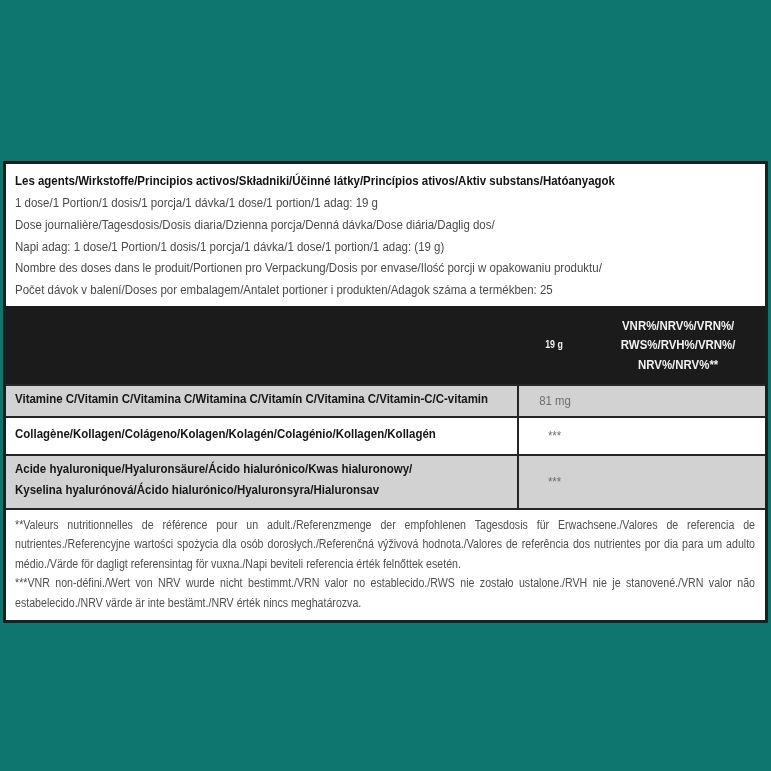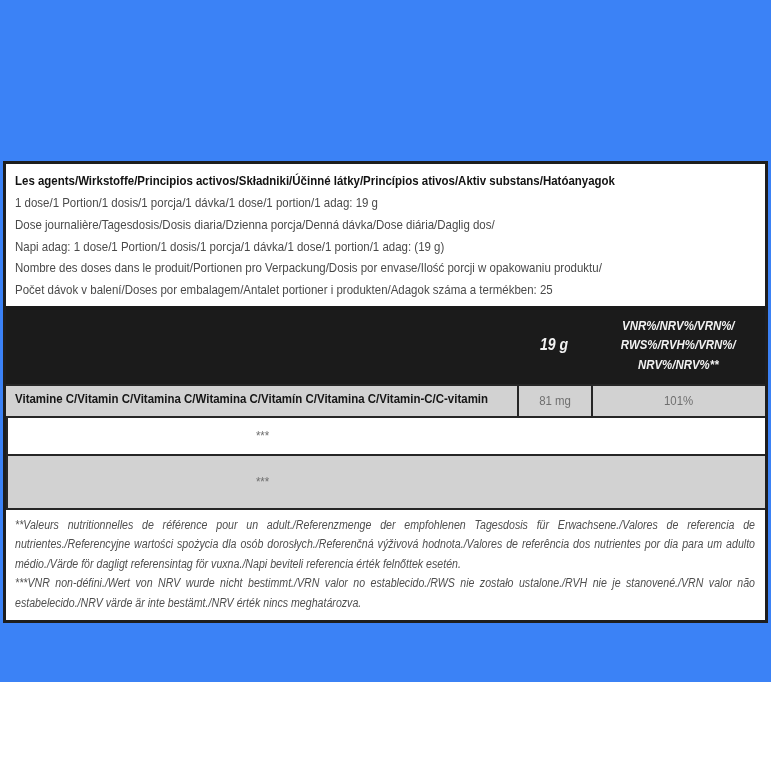--- a/index.html
+++ b/index.html
@@ -7,22 +7,22 @@
     padding: 0;
     background: #ffffff;
     width: 771px;
     height: 771px;
     font-family: "Liberation Sans", sans-serif;
     -webkit-font-smoothing: antialiased;
   }
   .page {
     position: relative;
     width: 771px;
-    height: 682px;
-    background: #3b82f6;
+    height: 771px;
+    background: #0f766e;
     overflow: hidden;
   }
   .label-table {
     position: absolute;
     left: 3px;
     top: 161px;
     width: 759px;
     border: 3px solid #1e1e1e;
     background: #ffffff;
   }
@@ -59,24 +59,23 @@
     grid-template-columns: 1fr 74px 174px;
     background: #1b1b1b;
     height: 78px;
     color: #f2f2f2;
   }
   .dark-header .cell {
     display: flex;
     align-items: center;
     justify-content: center;
     text-align: center;
-    font-style: italic;
   }
   .amount-header {
-    font-size: 16px;
+    font-size: 10px;
     font-weight: bold;
   }
   .nrv-header {
     font-size: 13px;
     font-weight: bold;
     line-height: 19.5px;
   }
   
   .row {
     display: grid;
@@ -111,21 +110,20 @@
     text-align: center;
   }
   .row-vitc   { min-height: 30px; }
   .row-coll   { min-height: 36px; }
   .row-hyal   { min-height: 52px; }
   
   .footnotes {
     border-top: 2px solid #262626;
     padding: 6px 10px 7px 9px;
     overflow: hidden;
-    font-style: italic;
   }
   .footnote {
     font-size: 12.5px;
     color: #4f4f4f;
     line-height: 19.4px;
     text-align: justify;
     margin: 0;
   }
 </style>
 </head>
@@ -161,32 +159,40 @@
 
     <div class="row alt row-vitc">
       <div class="name-cell">
         <div class="condblock">
           <div class="name-line">Vitamine C/Vitamin C/Vitamina C/Witamina C/Vitamín C/Vitamina C/Vitamin-C/C-vitamin</div>
         </div>
       </div>
       <div class="value-cell">
         <span class="condcenter">81 mg</span>
       </div>
-      <div class="value-cell">
-        <span class="condcenter">101%</span>
-      </div>
     </div>
 
     <div class="row row-coll">
+      <div class="name-cell">
+        <div class="condblock">
+          <div class="name-line">Collagène/Kollagen/Colágeno/Kolagen/Kolagén/Colagénio/Kollagen/Kollagén</div>
+        </div>
+      </div>
       <div class="value-cell">
         <span class="condcenter">***</span>
       </div>
     </div>
 
     <div class="row alt row-hyal">
+      <div class="name-cell">
+        <div class="condblock">
+          <div class="name-line">Acide hyaluronique/Hyaluronsäure/Ácido hialurónico/Kwas hialuronowy/</div>
+          <div class="name-line">Kyselina hyalurónová/Ácido hialurónico/Hyaluronsyra/Hialuronsav</div>
+        </div>
+      </div>
       <div class="value-cell">
         <span class="condcenter">***</span>
       </div>
     </div>
 
     <div class="footnotes">
       <div class="condblock">
         <p class="footnote">**Valeurs nutritionnelles de référence pour un adult./Referenzmenge der empfohlenen Tagesdosis für Erwachsene./Valores de referencia de nutrientes./Referencyjne wartości spożycia dla osób dorosłych./Referenčná výživová hodnota./Valores de referência dos nutrientes por dia para um adulto médio./Värde för dagligt referensintag för vuxna./Napi beviteli referencia érték felnőttek esetén.</p>
         <p class="footnote">***VNR non-défini./Wert von NRV wurde nicht bestimmt./VRN valor no establecido./RWS nie zostało ustalone./RVH nie je stanovené./VRN valor não estabelecido./NRV värde är inte bestämt./NRV érték nincs meghatározva.</p>
       </div>

